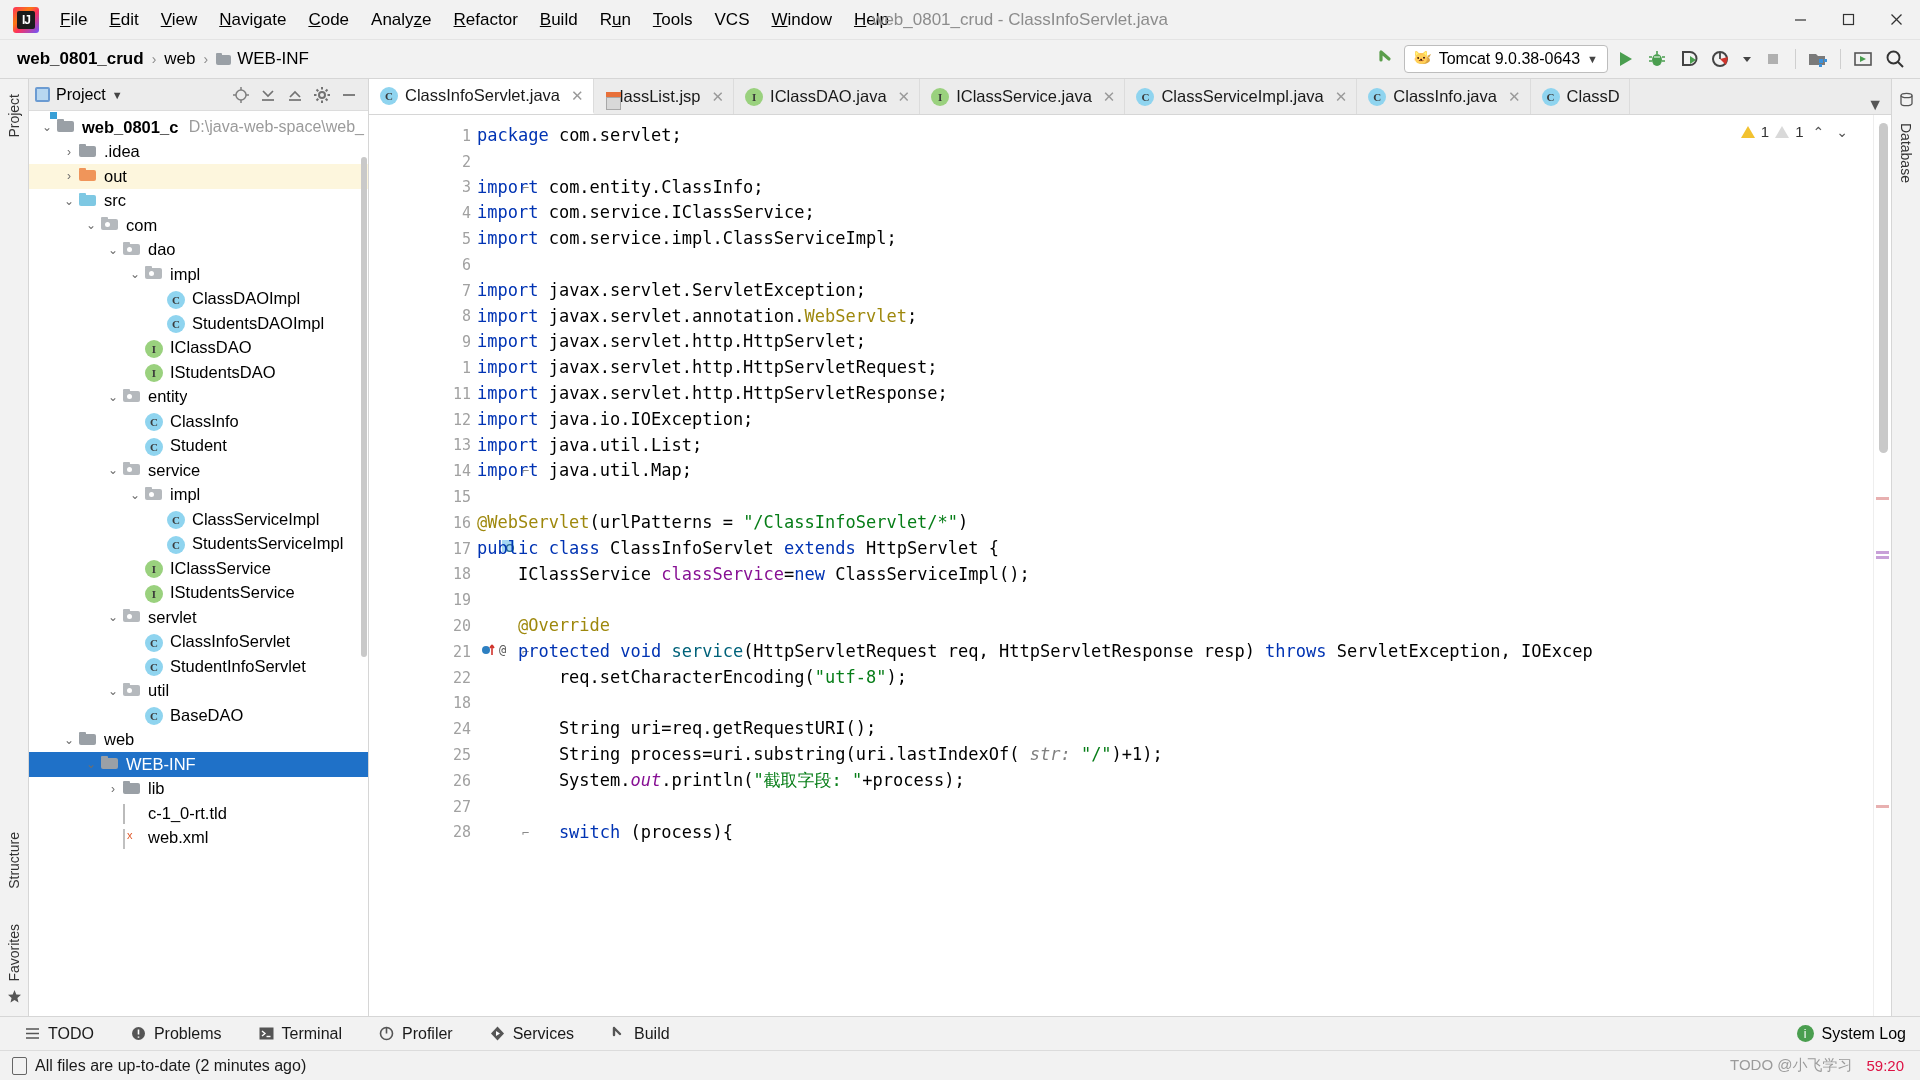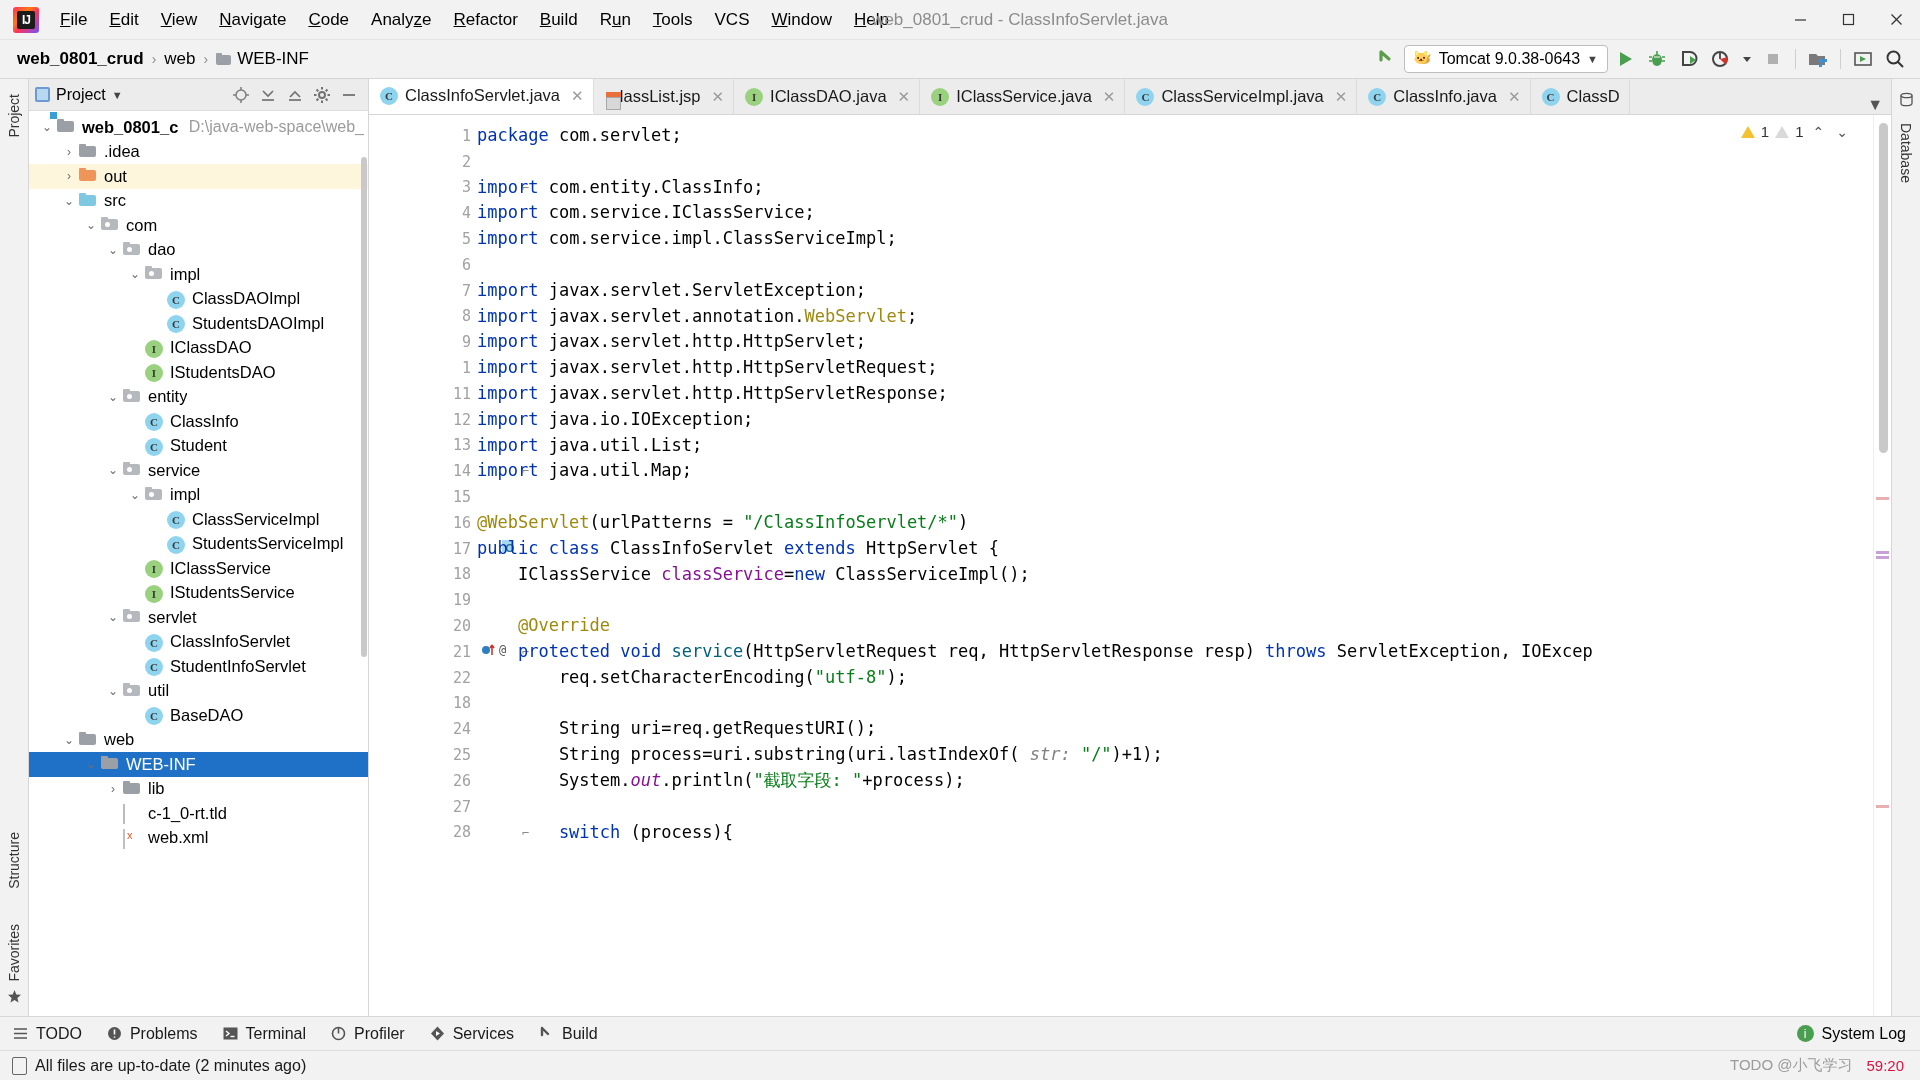--- a/index.html
+++ b/index.html
@@ -155,21 +155,21 @@
   .warn-tri { width:0;height:0;border-left:7px solid transparent;border-right:7px solid transparent;
      border-bottom:12px solid #f2c230; position:relative; }
   .chev-sm { color:#555; font-size:14px; padding:0 3px; }
 
   .scrollcol { width:18px; flex:none; background:#fff; position:relative; border-left:1px solid #eee; }
   .sc-thumb { position:absolute; right:3px; top:8px; width:9px; height:330px; background:#c9c9c9; border-radius:5px; }
   .marker { position:absolute; right:2px; width:13px; height:3px; }
 
   
   .bottombar { height:34px; background:#f2f2f2; border-top:1px solid #d6d6d6;
-     display:flex; align-items:center; gap:0; }
+     display:flex; align-items:center; padding-left:12px; gap:12px; }
   .bbtn { display:flex; align-items:center; gap:7px; font-size:16px; padding:4px 12px; color:#1a1a1a; }
   .bb-right { margin-left:auto; display:flex; align-items:center; gap:8px; padding-right:14px; }
   .evt-ico { width:17px;height:17px;border-radius:50%;background:#4a9e4f;color:#fff;font-size:12px;
      display:flex;align-items:center;justify-content:center; }
 
   .statusbar { height:30px; background:#f2f2f2; border-top:1px solid #dcdcdc;
      display:flex; align-items:center; padding-left:12px; font-size:16px; color:#1a1a1a; gap:8px; }
   .status-ico { width:15px;height:18px;border:1.6px solid #666;border-radius:2px; }
   .sb-right { margin-left:auto; display:flex; align-items:center; gap:14px; padding-right:16px;
      color:#8a8a8a; font-size:15px; }

